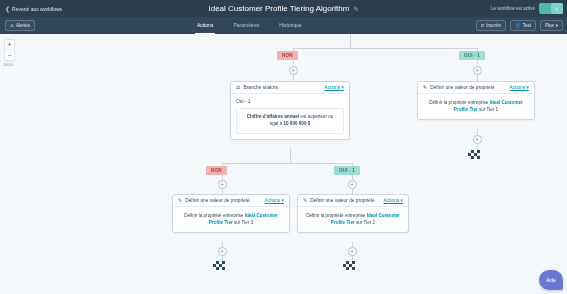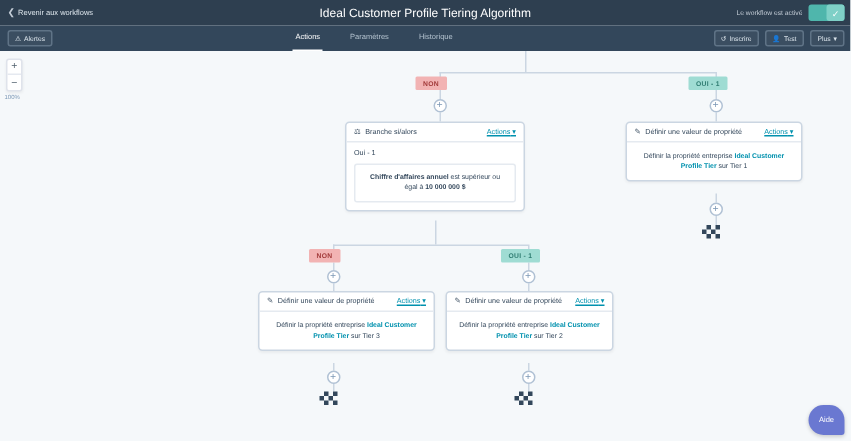--- a/index.html
+++ b/index.html
@@ -16,21 +16,21 @@
     position: absolute; top: 0; left: 0; width: 567px; height: 17px;
     background: #2e3f50; display: flex; align-items: center;
   }
   .back-link {
     display: flex; align-items: center; gap: 2px;
     color: #dce5ec; font-size: 5px; margin-left: 5px; cursor: pointer;
   }
   .chev-left { font-size: 6px; line-height: 1; color: #c3ccd6; }
   .title-wrap {
     position: absolute; left: 0; right: 0; top: 4px;
-    display: flex; align-items: center; justify-content: center; gap: 4px; flex-direction: column;
+    display: flex; align-items: center; justify-content: center; gap: 4px;
   }
   .pencil-icon { font-size: 6px; color: #9fb0c0; cursor: pointer; }
   .topbar-right {
     position: absolute; right: 4px; top: 3px;
     display: flex; align-items: center; gap: 4px;
   }
   .wf-active-label { color: #c3ccd6; font-size: 4.5px; }
   .toggle {
     width: 24px; height: 11px; border-radius: 2px; background: #4fb6ac;
     display: flex; align-items: center; cursor: pointer; position: relative;

